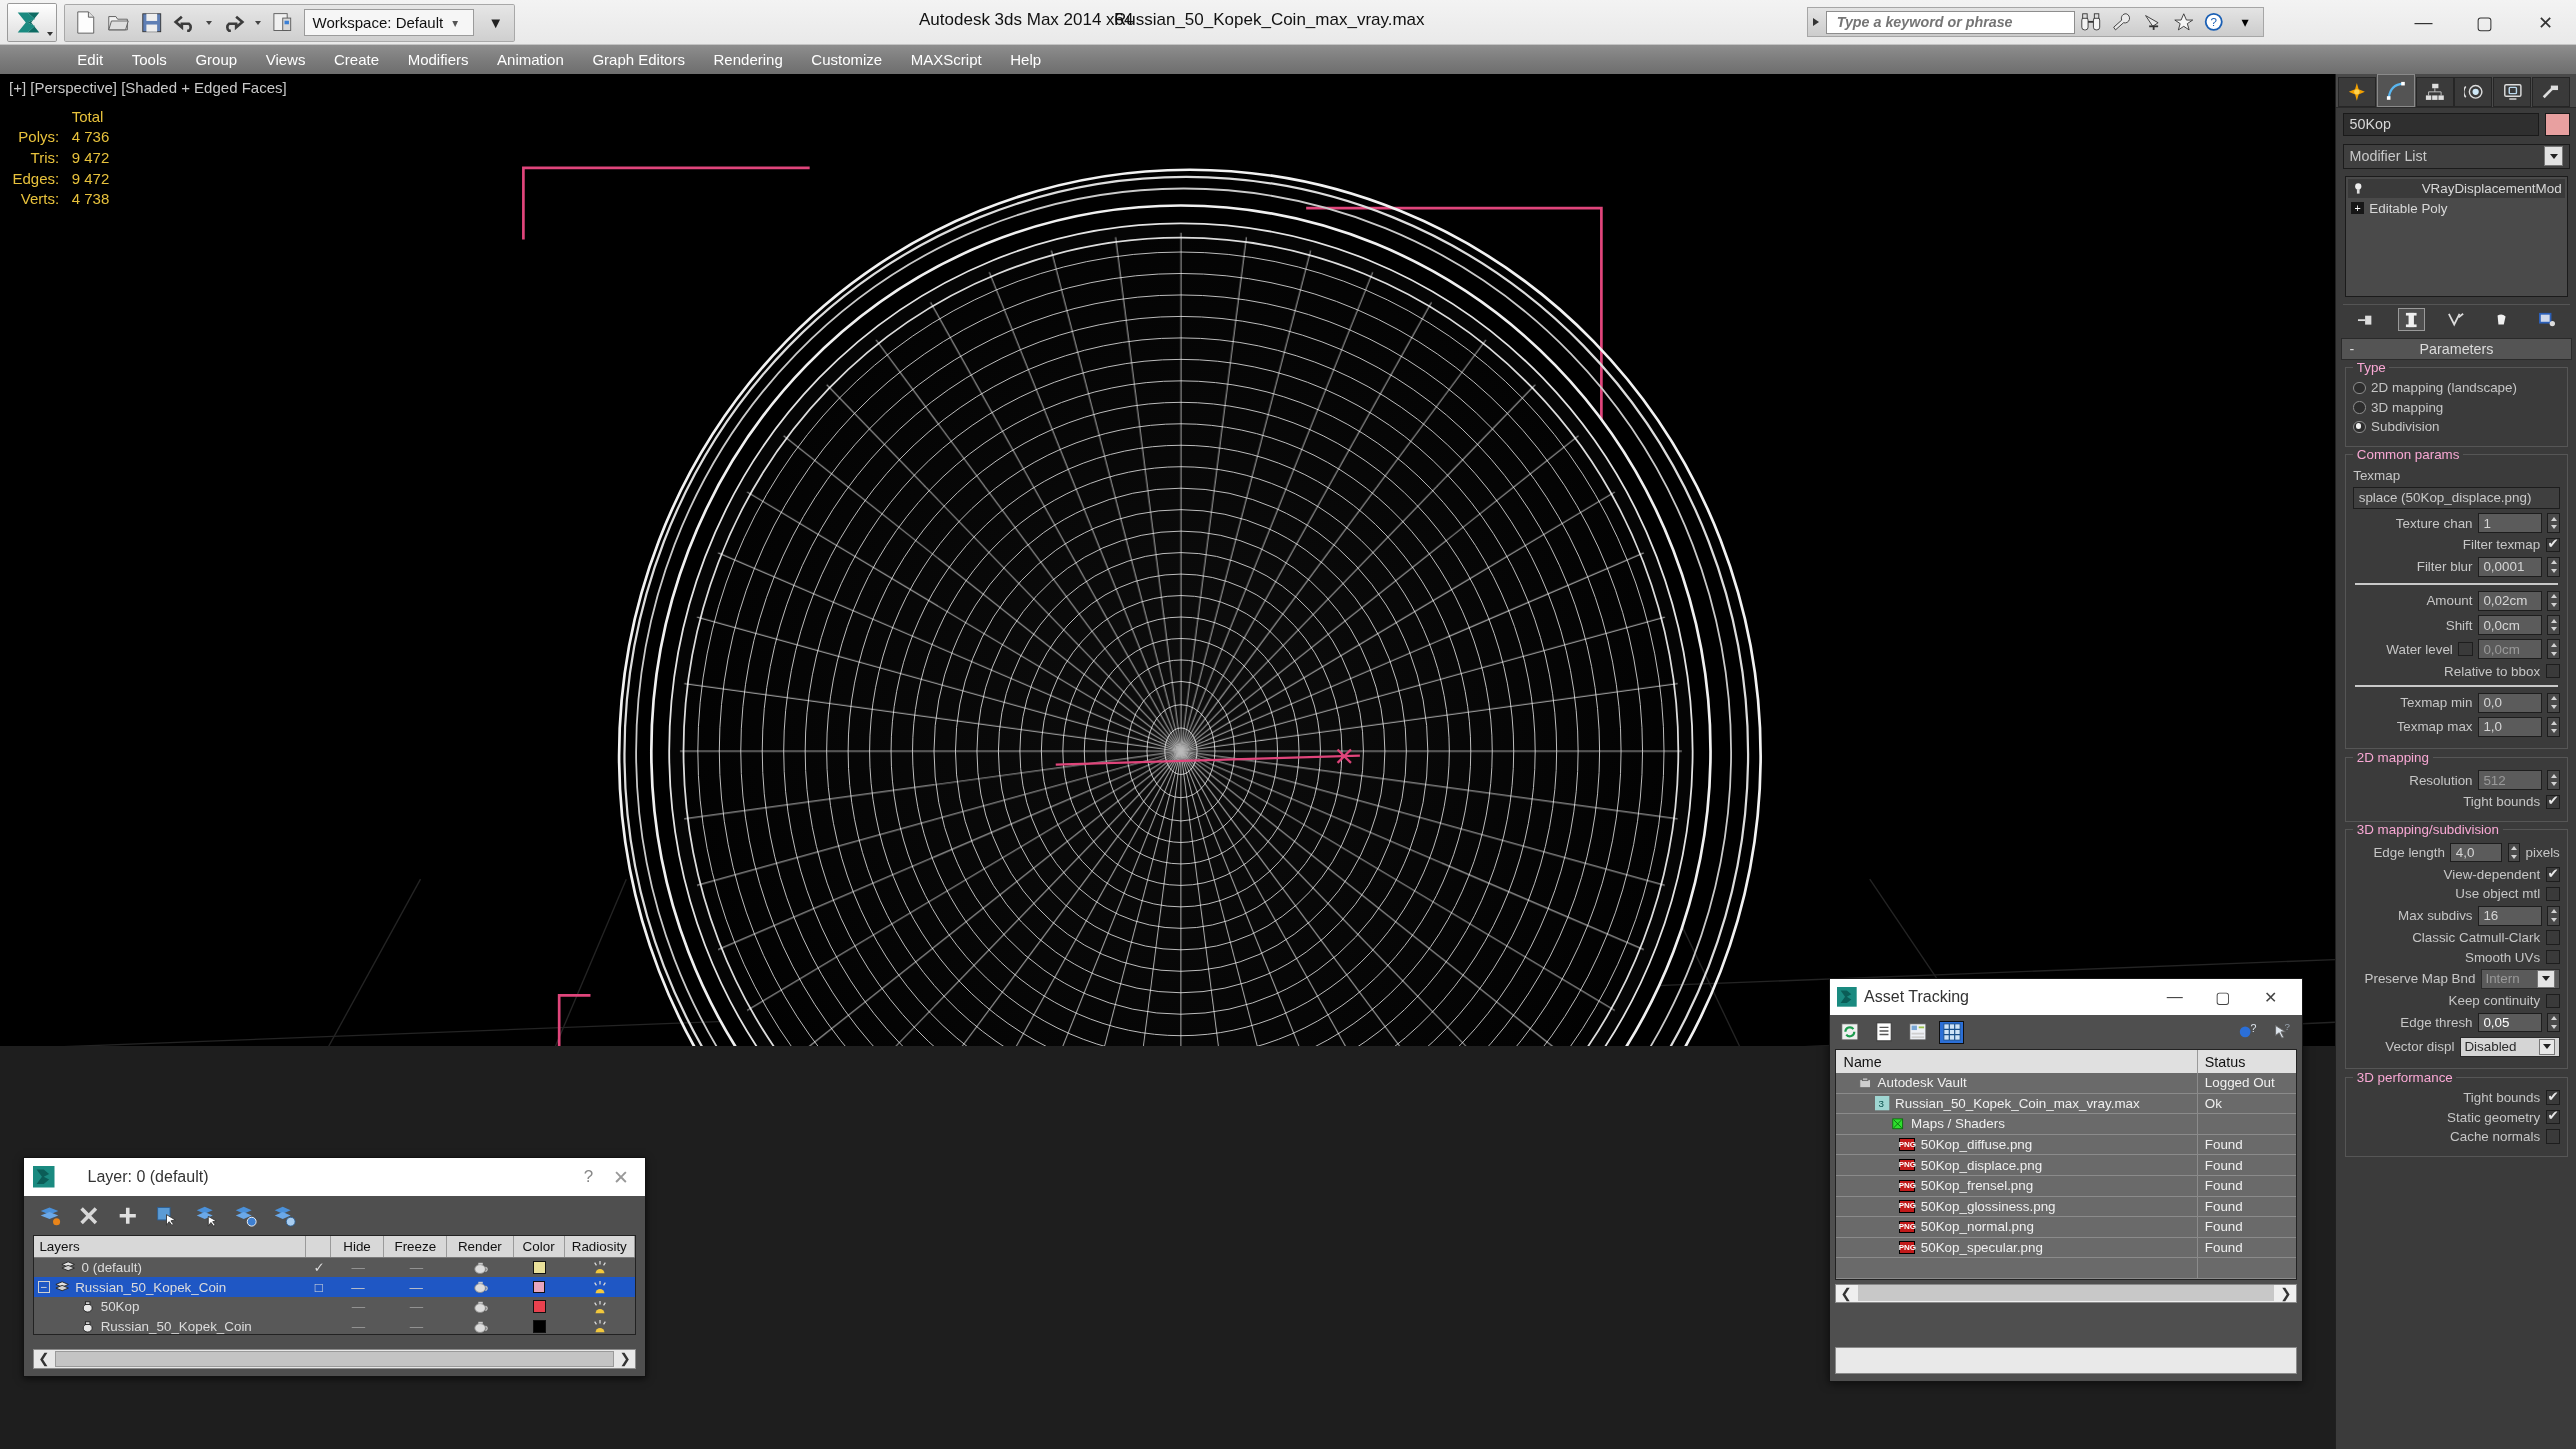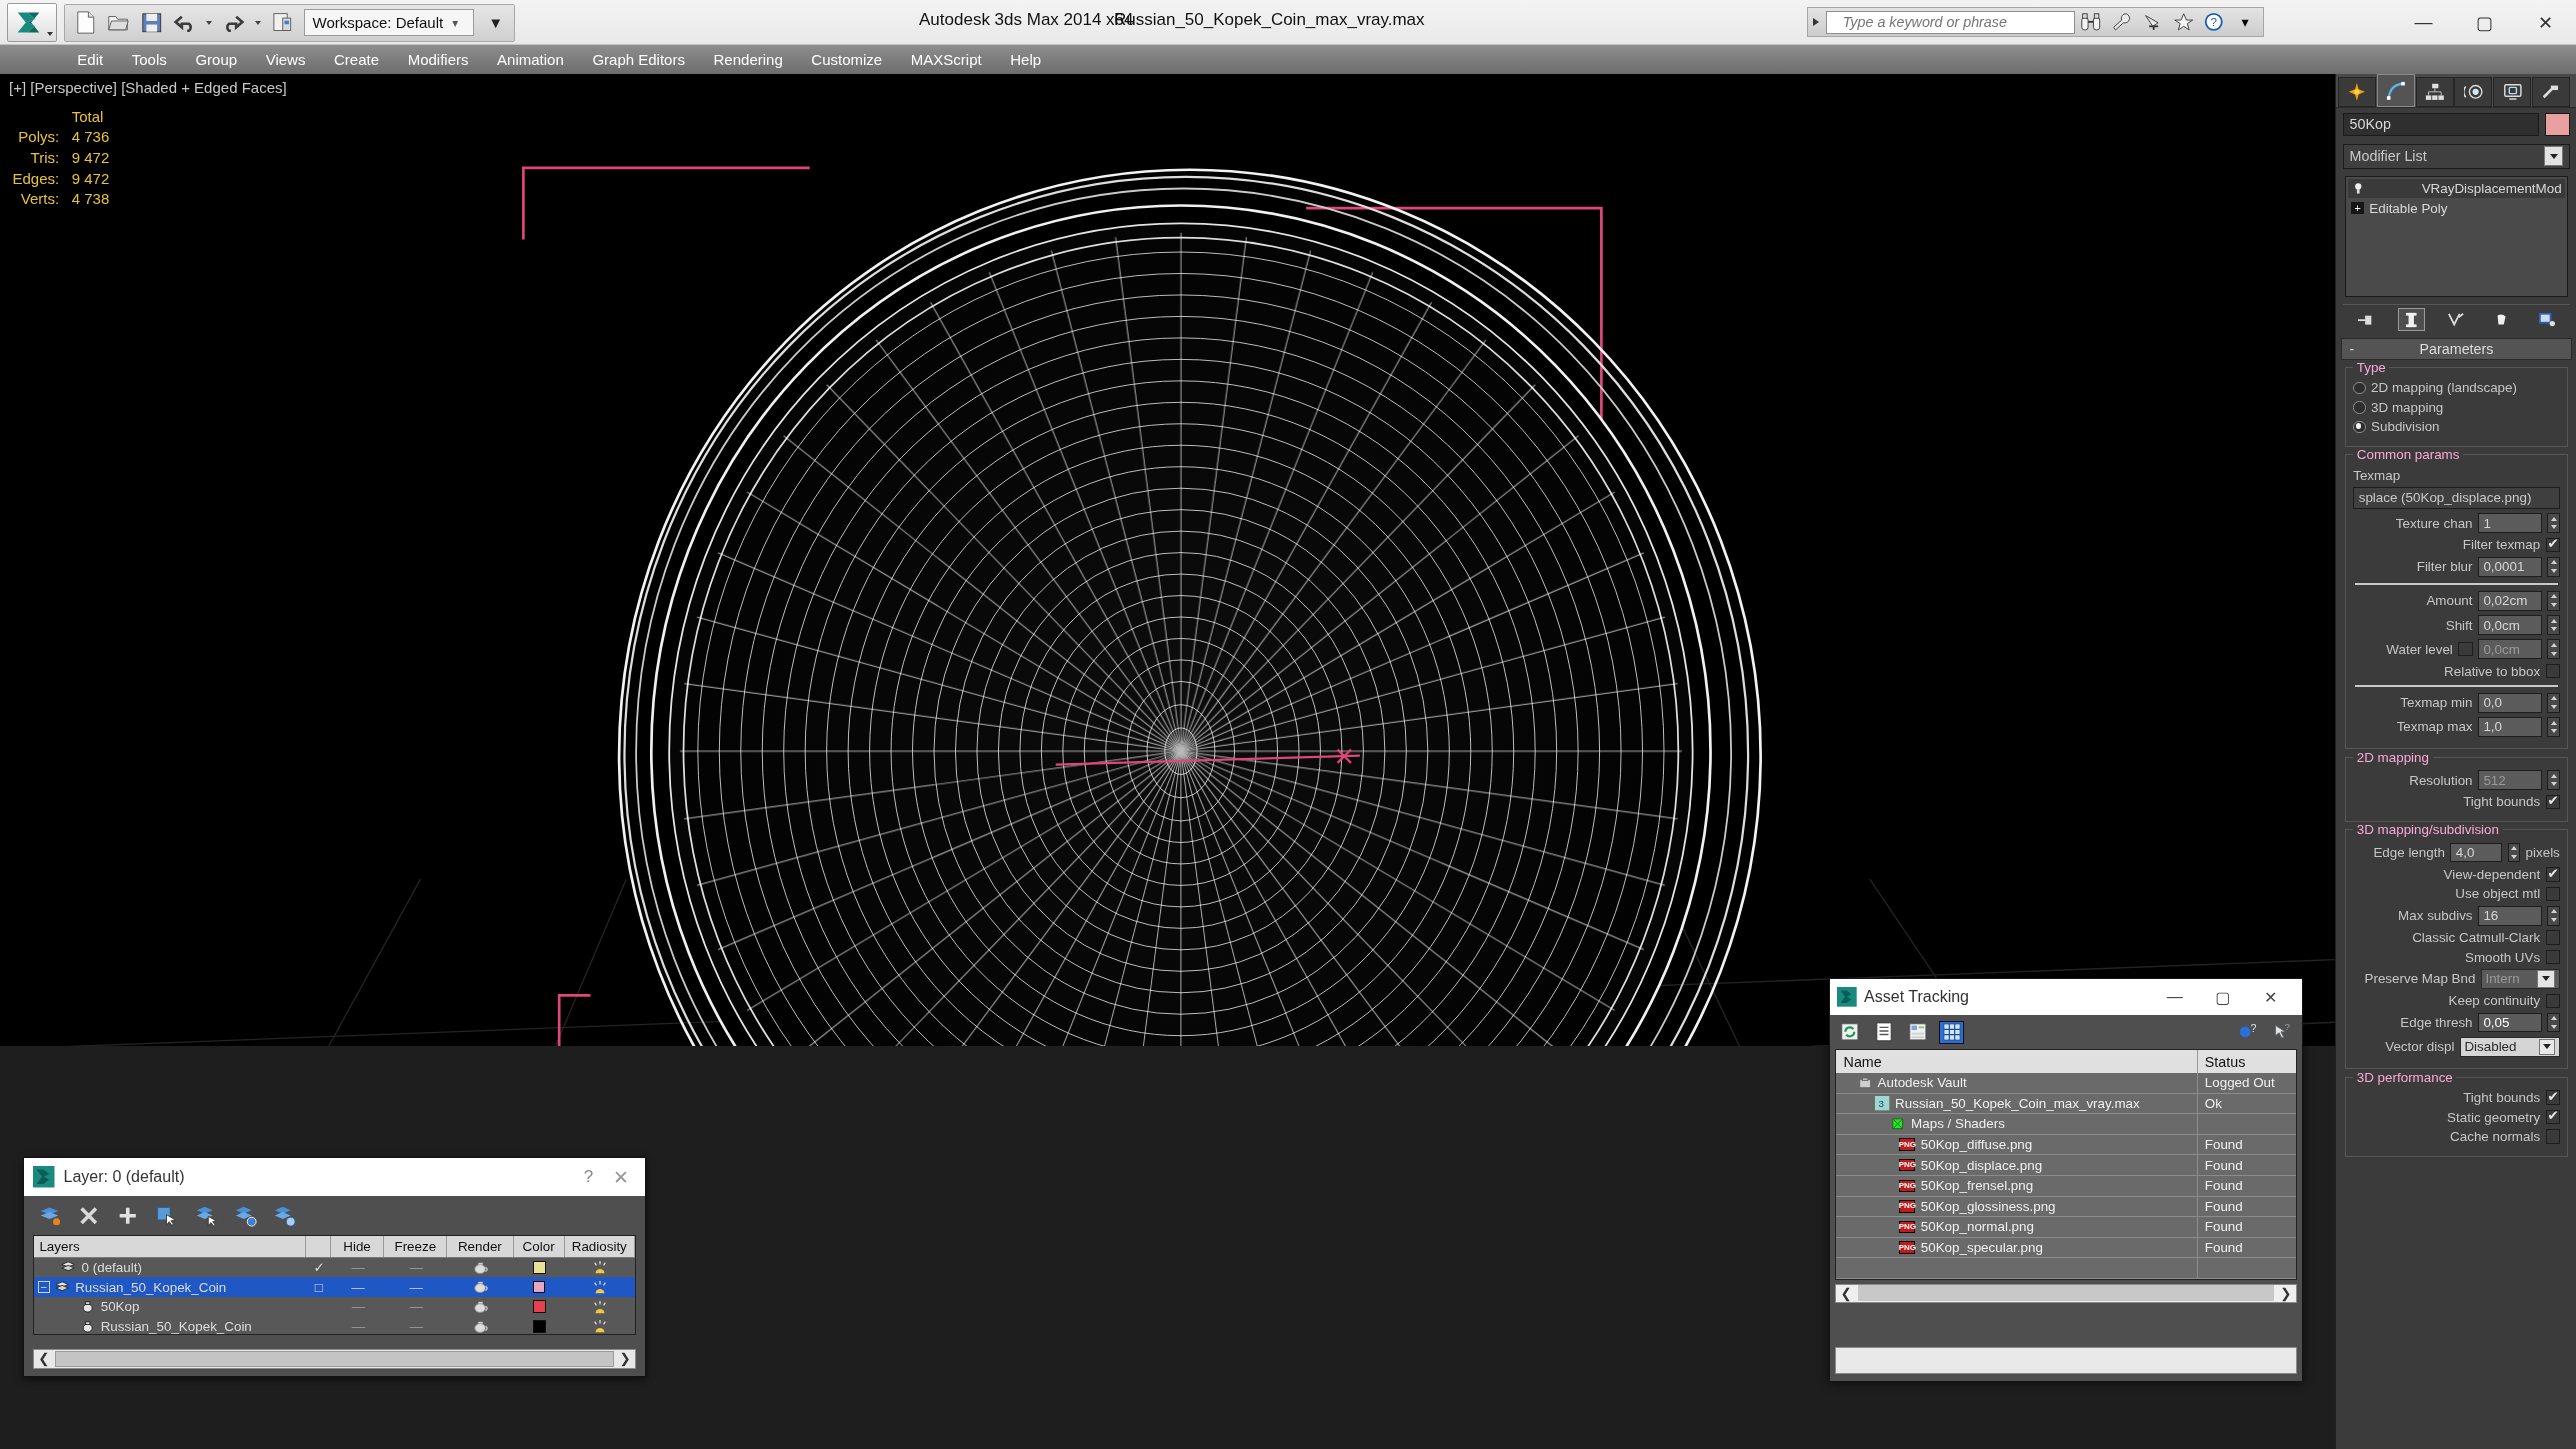--- a/index.html
+++ b/index.html
@@ -29,22 +29,22 @@
   .wsmore { margin-left:5.4px; font-size:15px; color:#222; padding:0 5.4px; }
   .tb-title { position:absolute; top:9.8px; font-size:17px; color:#111; white-space:nowrap; }
   #tb-app-title { left:919px; }
   #tb-file-title { left:1114px; }
   .searchwrap { position:absolute; left:1807px; top:7.2px; height:30px;
     background:linear-gradient(180deg,#e4e4e4,#cccccc); border:0.9px solid #a6a6a6;
     display:flex; align-items:center; padding:0 3.6px; gap:1.8px; }
   .searchwrap .arrw { width:0;height:0;border-top:4.5px solid transparent;border-bottom:4.5px solid transparent;
     border-left:6.3px solid #333; margin:0 4.5px 0 1.8px;}
   .searchinput { width:249px; height:23px; background:#fff; border:0.9px solid #8e8e8e;
-    font-size:14.3px; font-style:italic; color:#8a8a8a; padding:0 16px;
-    font-family:"Liberation Sans", sans-serif; }
+    font-size:14.3px; font-style:italic; color:#8a8a8a; padding:0 10px;
+    font-family:"Liberation Sans", sans-serif;font-weight:bold; }
   .tbicon { width:29px; height:27px; display:flex; align-items:center; justify-content:center; }
   .winbtns { position:absolute; right:0; top:0; height:45px; display:flex; align-items:center; }
   .winbtn { width:61px; height:45px; display:flex; align-items:center; justify-content:center;
     font-size:18px; color:#333; }
   .winbtn:last-child { }
 
   
   .menubar { position:absolute; left:0; top:45px; width:2576px; height:29.5px;
     background:linear-gradient(180deg,#8e8e8e 0%,#7b7b7b 55%,#6e6e6e 100%);
     border-bottom:0.9px solid #4a4a4a; display:flex; align-items:center; padding-left:63px; }
@@ -119,21 +119,21 @@
     display:flex;align-items:center;justify-content:center;}
   .ddgray { height:19.7px; background:#5a5a5a; border:0.9px solid #2a2a2a; color:#9a9a9a;
     font-size:13.4px; display:flex; align-items:center; padding:0 3.6px; overflow:hidden;}
   .ddgray .ar { margin-left:auto; width:18px;height:18px;background:#e4e4e4;border:0.9px solid #777;
     display:flex;align-items:center;justify-content:center;flex:none;}
   .carD { width:0;height:0;border-left:4.5px solid transparent;border-right:4.5px solid transparent;border-top:5.4px solid #222;}
 
   
   .layerdlg { position:absolute; left:23px; top:1157px; width:623px; height:220px;
     background:#4f4f4f; border:0.9px solid #121212; box-shadow:0 1.8px 7.2px rgba(0,0,0,.6); }
-  .ld-title { height:38px; background:#fff; display:flex; align-items:center; padding:0 9px; }
+  .ld-title { height:38px; background:#fff; display:flex; align-items:center; padding:0 9px;gap:24px; }
   .ld-title .ic { width:21.5px;height:21.5px; margin-right:9px;}
   .ld-title .tx { font-size:16px; color:#333; }
   .ld-title .sp { margin-left:auto; display:flex; align-items:center; gap:19.7px; padding-right:7.2px;}
   .ld-title .q { font-size:17px; color:#888; }
   .ld-title .x { font-size:19px; color:#999; }
   .ld-tools { height:39px; display:flex; align-items:center; gap:14.3px; padding:0 12.5px; }
   .ld-tool { width:25px; height:25px; display:flex; align-items:center; justify-content:center; }
   .ld-grid { margin:0 9px; background:#585858; border:0.9px solid #222; height:100px; overflow:hidden;}
   .ld-hdr { display:flex; height:21.5px; background:#d8d8d8; border-bottom:0.9px solid #7a7a7a; }
   .ld-hdr div { border-right:0.9px solid #9a9a9a; font-size:13.4px; color:#111; padding:1.8px 5.4px;

